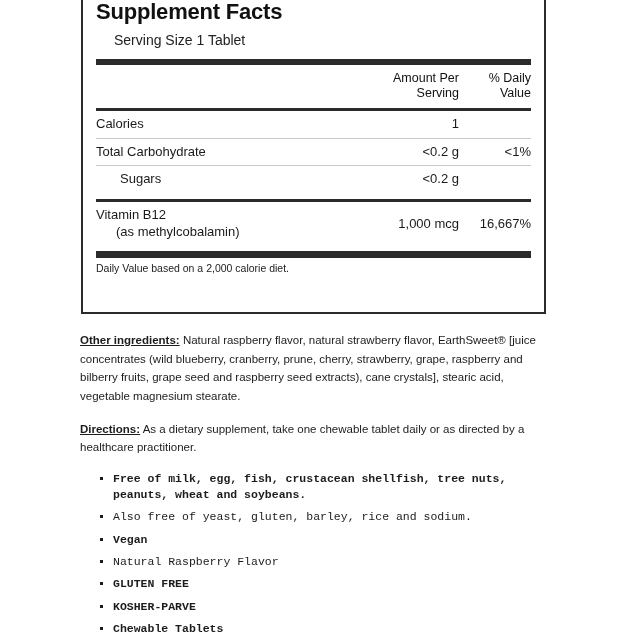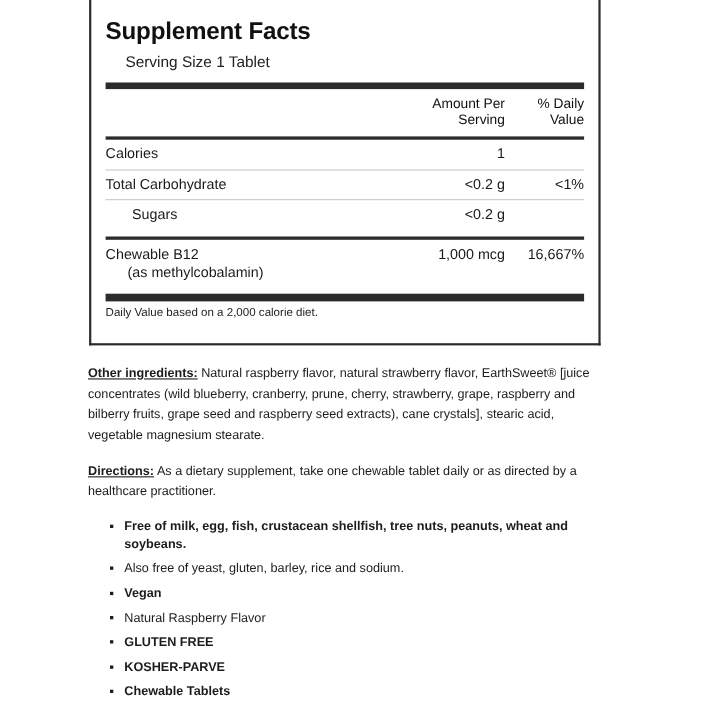--- a/index.html
+++ b/index.html
@@ -34,21 +34,21 @@
     left: 13px;
     right: 13px;
     top: 0;
     bottom: 0;
   }
 
   .sf-title {
     font-size: 22px;
     font-weight: bold;
     letter-spacing: -0.2px;
-    margin-top: 22px;
+    margin-top: 6px;
     line-height: 1.1;
     color: #111;
   }
   .sf-serving {
     font-size: 14px;
     margin-top: 8px;
     color: #222;
     margin-left: 18px;
   }
 
@@ -70,21 +70,21 @@
     text-align: right;
     line-height: 1.22;
     color: #111;
   }
   .sf-head-amount { width: 118px; }
   .sf-head-dv     { width: 72px; }
 
   
   .sf-row {
     display: flex;
-    align-items: flex-start;
+    align-items: center;
     padding: 5px 0 5px 0;
     font-size: 13px;
     line-height: 1.3;
   }
   .sf-row .nm { flex: 1 1 auto; }
   .sf-row .amt { width: 118px; text-align: right; }
   .sf-row .dv  { width: 72px;  text-align: right; }
   .sf-row.indent .nm { padding-left: 24px; }
   .sf-row .sub {
     display: block;
@@ -110,20 +110,21 @@
     margin: 0 0 14px 0;
     color: #1c1c1c;
     text-align: left;
   }
   .para b { font-weight: bold; text-decoration: underline; }
 
   ul.claims {
     list-style: none;
     margin: 1px 0 10px 0;
     padding: 0 0 0 20px;
+    font-family: Liberation Mono, monospace;
   }
   ul.claims li {
     font-size: 11.5px;
     line-height: 1.42;
     margin-bottom: 6px;
     position: relative;
     padding-left: 13px;
     color: #1c1c1c;
   }
   ul.claims li::before {
@@ -178,21 +179,21 @@
     <div class="sf-row indent">
       <div class="nm">Sugars</div>
       <div class="amt">&lt;0.2 g</div>
       <div class="dv"></div>
     </div>
 
     <div class="rule-med" style="margin-top:6px"></div>
 
     <div class="sf-row">
       <div class="nm">
-        <span>Chewable B12</span>
+        <span>Vitamin B12</span>
         <span class="sub">(as methylcobalamin)</span>
       </div>
       <div class="amt">1,000 mcg</div>
       <div class="dv">16,667%</div>
     </div>
 
     <div class="rule-heavy" style="margin-top:5px"></div>
 
     <div class="sf-footnote">Daily Value based on a 2,000 calorie diet.</div>
   </div>

